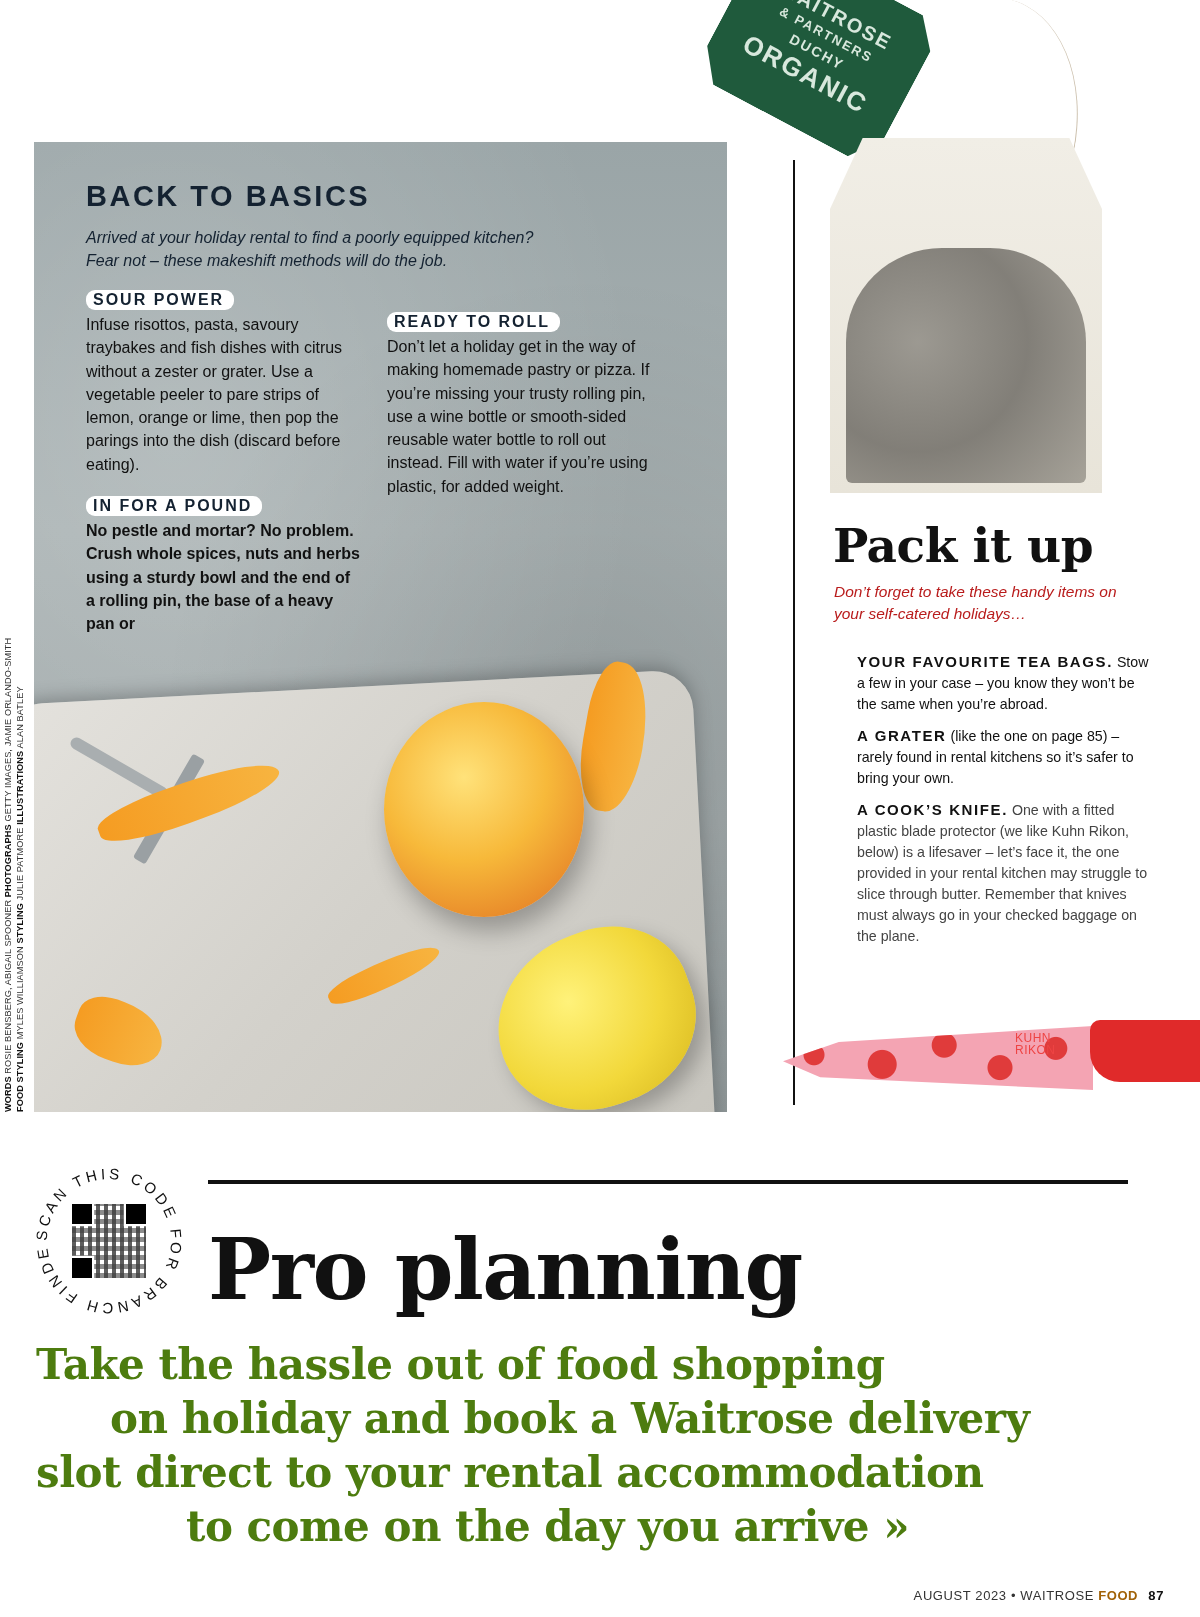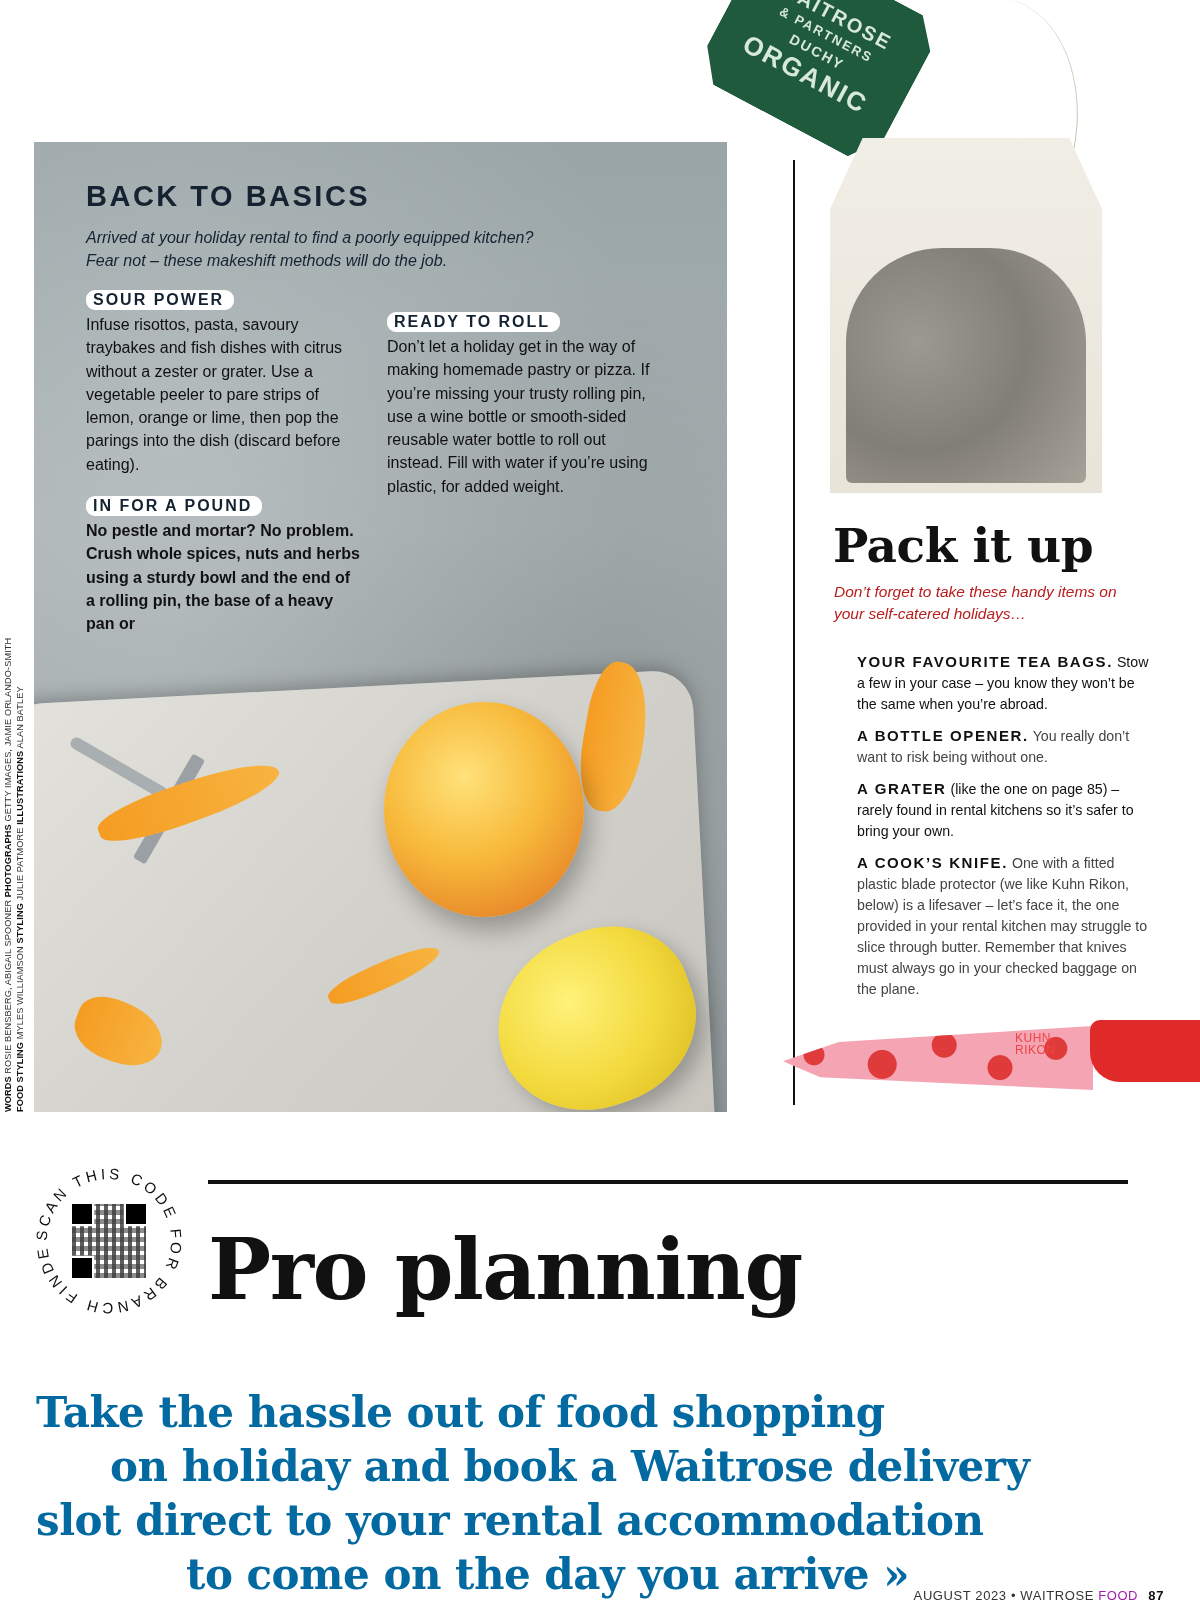--- a/index.html
+++ b/index.html
@@ -149,31 +149,31 @@
     clip-path: polygon(30% 0,70% 0,70% 30%,100% 30%,100% 100%,30% 100%,30% 70%,0 70%,0 30%,30% 30%);
   }
   .pro-title {
     position: absolute; left: 208px; top: 1228px;
     font-family: "DejaVu Serif", "Liberation Serif", serif; font-weight: 700;
     font-size: 84px; letter-spacing: -1.5px; color: #111; line-height: 1;
   }
   .pro-body {
     position: absolute; left: 36px; top: 1338px; width: 1120px;
     font-family: "DejaVu Serif", "Liberation Serif", serif; font-weight: 700;
-    font-size: 42px; line-height: 54px; color: #0369a1; letter-spacing: -0.5px; margin-top: 48px;
+    font-size: 42px; line-height: 54px; color: #4d7c0f; letter-spacing: -0.5px;
   }
   .pro-line { display: block; white-space: nowrap; }
   .pro-line.l2 { padding-left: 74px; }
   .pro-line.l4 { padding-left: 150px; }
 
   .footer {
     position: absolute; right: 36px; top: 1588px;
     font-size: 13px; color: #333; letter-spacing: 0.6px;
   }
-  .footer b { font-weight: 400; color: #a21caf; }
+  .footer b { font-weight: 700; color: #a16207; }
   .footer .pg { font-weight: 700; color: #111; margin-left: 6px; }
 </style>
 </head>
 <body>
 
 <div class="credits">
   <div>
     <b>WORDS</b> <span>ROSIE BENSBERG, ABIGAIL SPOONER</span>
     <b>PHOTOGRAPHS</b> <span>GETTY IMAGES, JAMIE ORLANDO-SMITH</span>
   </div>
@@ -228,24 +228,20 @@
 <div class="teabag">
   <div class="tea"></div>
 </div>
 
 <div class="pack-title">Pack it up</div>
 <div class="pack-intro">Don’t forget to take these handy items on your self-catered holidays…</div>
 <div class="pack-list">
   <div class="pack-item">
     <span class="pack-head">YOUR FAVOURITE TEA BAGS.</span>
     <span class="pack-body dark">Stow a few in your case – you know they won’t be the same when you’re abroad.</span>
-  </div>
-  <div class="pack-item">
-    <span class="pack-head">A BOTTLE OPENER.</span>
-    <span class="pack-body light">You really don’t want to risk being without one.</span>
   </div>
   <div class="pack-item">
     <span class="pack-head">A GRATER</span>
     <span class="pack-body dark">(like the one on page 85) – rarely found in rental kitchens so it’s safer to bring your own.</span>
   </div>
   <div class="pack-item">
     <span class="pack-head">A COOK’S KNIFE.</span>
     <span class="pack-body light">One with a fitted plastic blade protector (we like Kuhn Rikon, below) is a lifesaver – let’s face it, the one provided in your rental kitchen may struggle to slice through butter. Remember that knives must always go in your checked baggage on the plane.</span>
   </div>
 </div>

